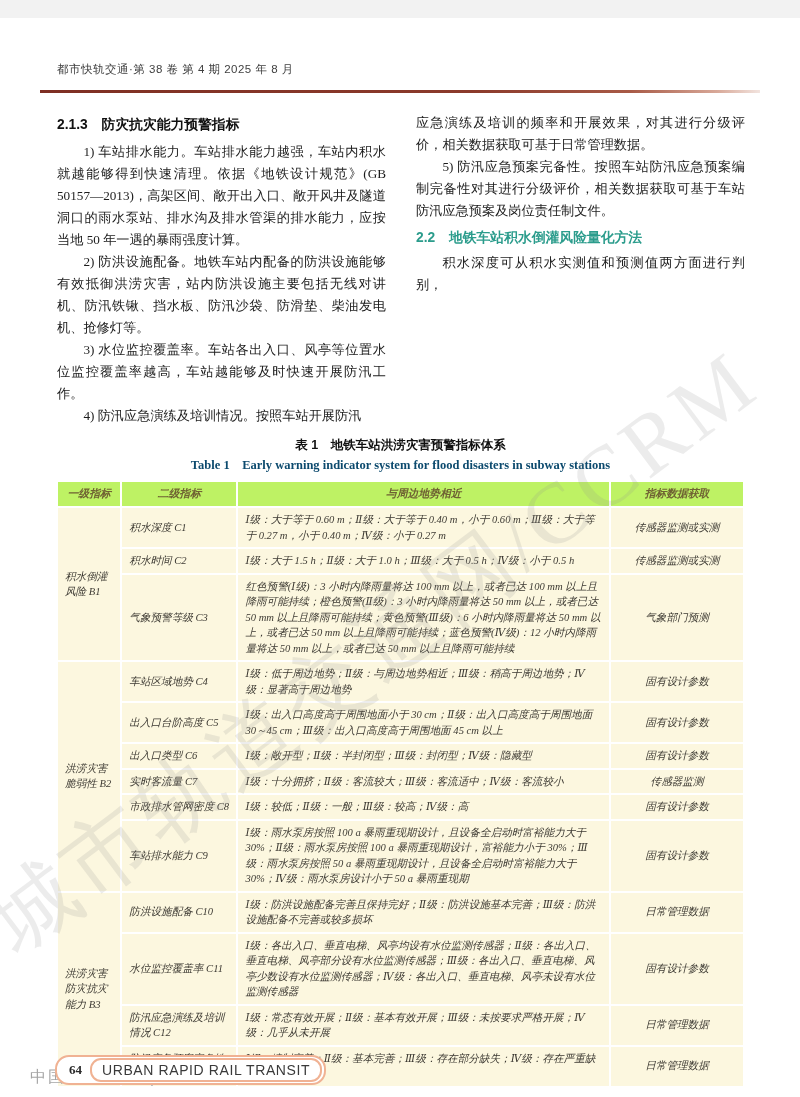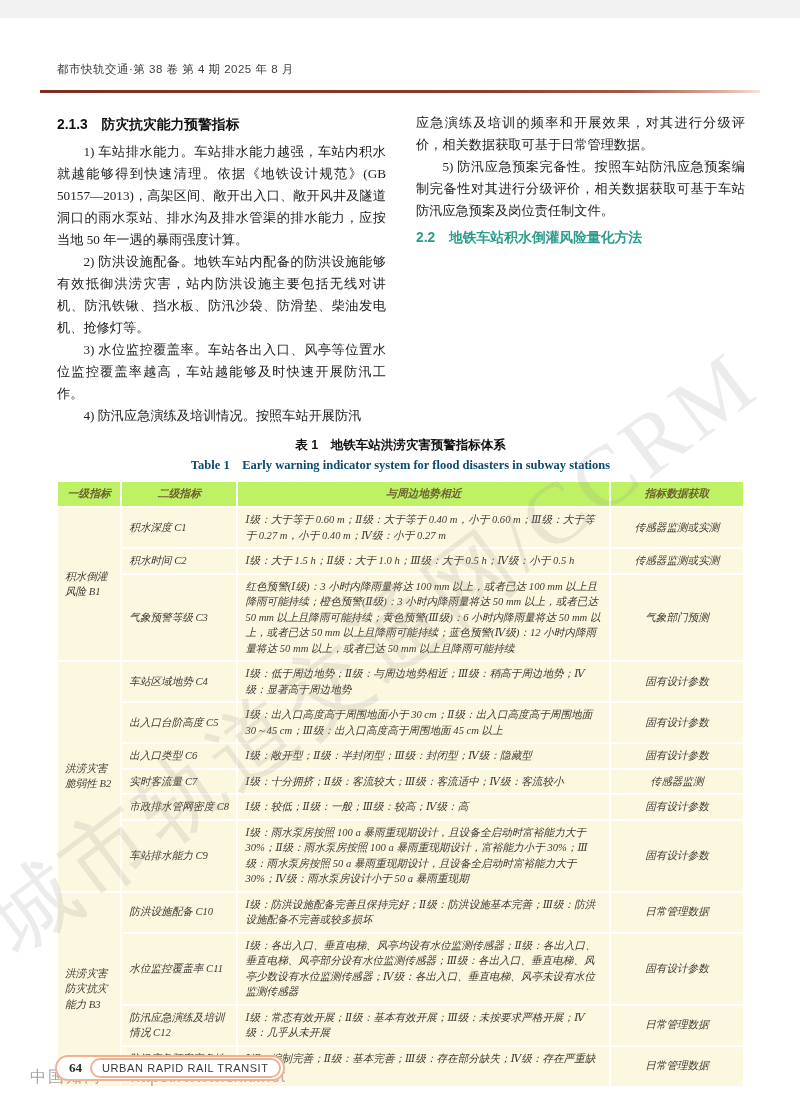--- a/index.html
+++ b/index.html
@@ -41,21 +41,21 @@
   td.c2{width:104px;text-align:left;}
   td.c3{width:372px;text-align:left;}
   td.c4{width:123px;text-align:center;}
 
   
   .footer-badge{position:absolute;left:55px;top:1037px;display:inline-flex;align-items:center;
                 border:2px solid #f0b293;border-radius:14px;padding:1px 2px;background:#fff;z-index:3;}
   .footer-badge .pagenum{font-family:Liberation Serif, serif;font-weight:bold;
                          font-size:13px;color:#2a2a2a;margin:0 8px 0 10px;}
   .footer-badge .jpill{border:2px solid #f0b293;border-radius:11px;padding:2px 10px;
-                       font-family:"Liberation Sans",sans-serif;font-size:11px;color:#3a3a3a;
+                       font-family:"Liberation Sans",sans-serif;font-size:14px;color:#3a3a3a;
                        letter-spacing:0.6px;background:#fff;}
   .cnki-line{position:absolute;left:30px;top:1048px;z-index:2;color:#adadad;
              font-family:"Liberation Sans",sans-serif;white-space:nowrap;}
   .cnki-line .zh{font-size:16px;letter-spacing:2px;color:#a5a5a5;}
   .cnki-line .url{font-size:17.5px;margin-left:24px;color:#b3b3b3;}
 
   
   .watermark{position:absolute;left:35px;top:845px;transform:rotate(-37deg);
              transform-origin:left bottom;font-size:86px;letter-spacing:5px;white-space:nowrap;
              font-family:"Liberation Serif",serif;color:rgba(140,140,140,0.17);
@@ -74,20 +74,21 @@
       <h3 class="sec">2.1.3　防灾抗灾能力预警指标</h3>
       <p>1) 车站排水能力。车站排水能力越强，车站内积水就越能够得到快速清理。依据《地铁设计规范》(GB 50157—2013)，高架区间、敞开出入口、敞开风井及隧道洞口的雨水泵站、排水沟及排水管渠的排水能力，应按当地 50 年一遇的暴雨强度计算。</p>
       <p>2) 防洪设施配备。地铁车站内配备的防洪设施能够有效抵御洪涝灾害，站内防洪设施主要包括无线对讲机、防汛铁锹、挡水板、防汛沙袋、防滑垫、柴油发电机、抢修灯等。</p>
       <p>3) 水位监控覆盖率。车站各出入口、风亭等位置水位监控覆盖率越高，车站越能够及时快速开展防汛工作。</p>
       <p>4) 防汛应急演练及培训情况。按照车站开展防汛</p>
     </div>
     <div class="col">
       <p class="noindent">应急演练及培训的频率和开展效果，对其进行分级评价，相关数据获取可基于日常管理数据。</p>
       <p>5) 防汛应急预案完备性。按照车站防汛应急预案编制完备性对其进行分级评价，相关数据获取可基于车站防汛应急预案及岗位责任制文件。</p>
       <h3 class="sec teal">2.2　地铁车站积水倒灌风险量化方法</h3>
+      <p>积水深度可从积水实测值和预测值两方面进行判别，</p>
     </div>
   </div>
 
   <div class="table-block">
     <div class="cap-zh">表 1　地铁车站洪涝灾害预警指标体系</div>
     <div class="cap-en">Table 1　Early warning indicator system for flood disasters in subway stations</div>
 
     <table class="warn">
       <thead>
         <tr>

